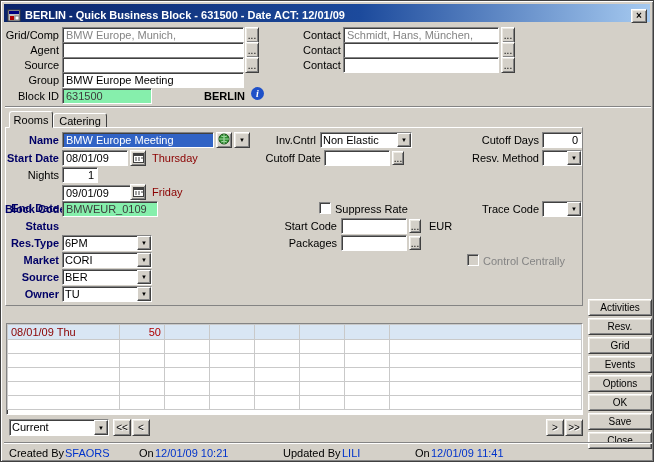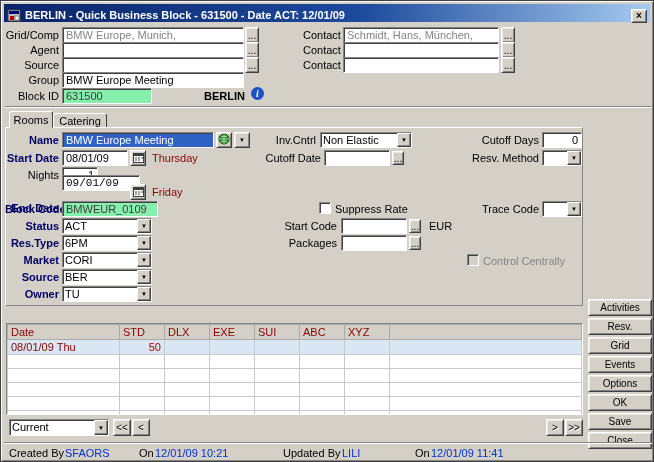--- a/index.html
+++ b/index.html
@@ -163,21 +163,21 @@
   <div class="lbl" style="left:450px;top:151px;width:88px">Resv. Method</div>
   <div class="combo" style="left:541px;top:149px;width:40px">
     <span class="cv"></span>
     <span class="ca">▼</span>
   </div>
 
   <div class="lbl" style="left:4px;top:168px;width:54px">Nights</div>
   <input class="txt r" style="left: 61px; top: 166px; width: 36px;" value="1">
 
   <div class="lbl b" style="left:4px;top:201px;width:54px">End Date</div>
-  <input class="txt" style="left: 61px; top: 174px; width: 78px; font-family: Liberation Mono, monospace;" value="09/01/09">
+  <input class="txt" style="left: 61px; top: 184px; width: 78px;" value="09/01/09">
   <button class="b3" style="left:129px;top:183px;width:16px;height:16px">
     <span><svg width="11" height="11" viewBox="0 0 11 11">
           <rect x="0.5" y="1.5" width="10" height="9" fill="#fff" stroke="#404040"></rect>
           <rect x="0.5" y="1.5" width="10" height="2.5" fill="#404040"></rect>
           <path d="M2 6h2M5 6h2M8 6h2M2 8h2M5 8h2" stroke="#404040"></path>
         </svg></span>
   </button>
   <div class="day" style="left:151px;top:185px">Friday</div>
 
   <div class="lbl b" style="left:4px;top:202px;width:54px">Block Code</div>
@@ -186,24 +186,20 @@
   <span class="cb" style="left:318px;top:201px"></span>
   <div class="lbl l" style="left:334px;top:202px;width:80px">Suppress Rate</div>
 
   <div class="lbl" style="left:450px;top:202px;width:88px">Trace Code</div>
   <div class="combo" style="left:541px;top:200px;width:40px">
     <span class="cv"></span>
     <span class="ca">▼</span>
   </div>
 
   <div class="lbl b" style="left:4px;top:219px;width:54px">Status</div>
-  <div class="combo" style="left:61px;top:217px;width:90px">
-    <span class="cv">ACT</span>
-    <span class="ca">▼</span>
-  </div>
   <div class="lbl" style="left:278px;top:219px;width:58px">Start Code</div>
   <input class="txt" style="left: 340px; top: 217px; width: 66px;" value="">
   <button class="b3 mini2" style="left:408px;top:218px">...</button>
   <div class="lbl l" style="left:428px;top:219px;width:30px">EUR</div>
 
   <div class="lbl b" style="left:4px;top:236px;width:54px">Res.Type</div>
   <div class="combo" style="left:61px;top:234px;width:90px">
     <span class="cv">6PM</span>
     <span class="ca">▼</span>
   </div>
@@ -237,30 +233,20 @@
         <col style="width:112px">
           <col style="width:45px">
           <col style="width:45px">
           <col style="width:45px">
         <col style="width:45px">
           <col style="width:45px">
           <col style="width:45px">
           <col>
       </colgroup>
       <tbody>
-          <tr class="gh">
-        <td>Date</td>
-        <td>STD</td>
-        <td>DLX</td>
-        <td>EXE</td>
-        <td>SUI</td>
-        <td>ABC</td>
-        <td>XYZ</td>
-        <td></td>
-      </tr>
       <tr class="gd">
         <td class="cdate">08/01/09 Thu</td>
         <td class="cstd">50</td>
         <td></td>
         <td></td>
         <td></td>
         <td></td>
         <td></td>
         <td></td>
       </tr>

